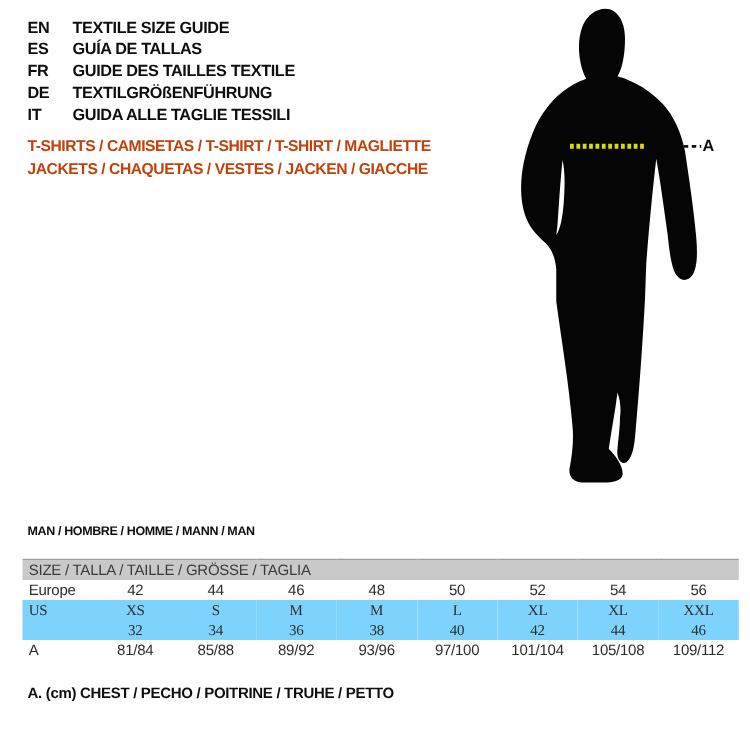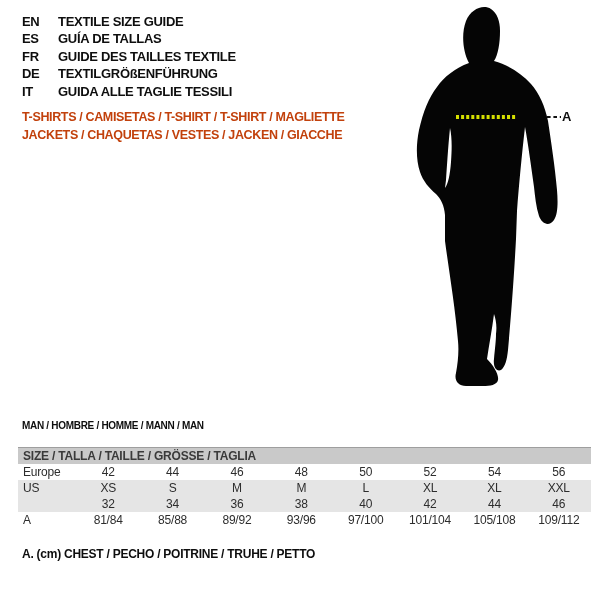--- a/index.html
+++ b/index.html
@@ -26,26 +26,26 @@
                  font-size:13px;color:#0e0e0e;}
 
   
   .section-title{position:absolute;left:22px;top:420px;font-weight:bold;
                  font-size:10px;letter-spacing:-0.3px;color:#0e0e0e;white-space:nowrap;}
 
   
   .size-table{position:absolute;left:18px;top:447px;width:573px;
               border-collapse:collapse;table-layout:fixed;}
   .size-table th{background:#c9c9c9;border-top:1px solid #9e9e9e;height:16px;
-                 font-weight:bold;font-size:12px;letter-spacing:-0.2px;
+                 font-weight:normal;font-size:12px;letter-spacing:-0.2px;
                  text-align:left;padding:0 0 0 5px;color:#3a3a3a;white-space:nowrap;}
   .size-table td{height:16px;font-size:12px;letter-spacing:-0.2px;text-align:center;
                  padding:0;color:#2d2d2d;white-space:nowrap;}
   .size-table td.lbl{text-align:left;padding-left:5px;}
-  .size-table tbody tr.shaded{background:#e5e5e5;}
+  .size-table tbody tr.shaded{background:#7dd3fc;font-family:Liberation Serif, serif;}
 
   
   .footnote{position:absolute;left:22px;top:547px;font-weight:bold;font-size:12px;
             letter-spacing:-0.25px;color:#0e0e0e;white-space:nowrap;}
 </style>
 </head>
 <body>
 
 <div class="canvas">
 

